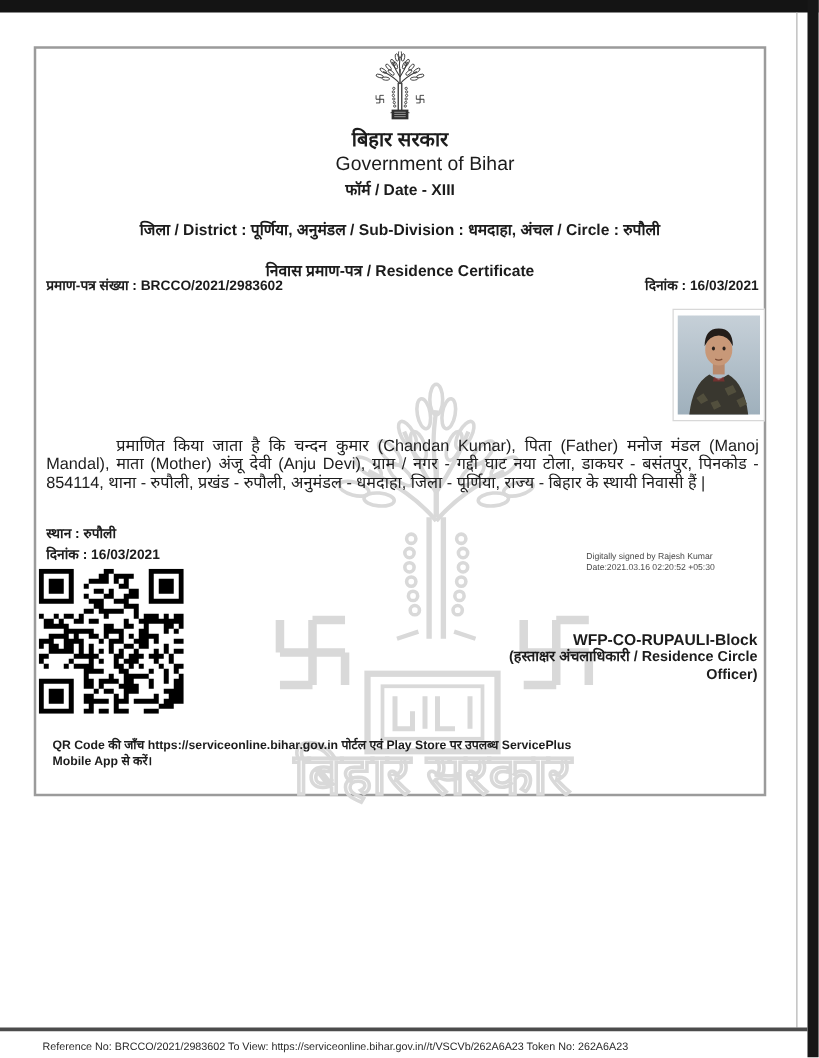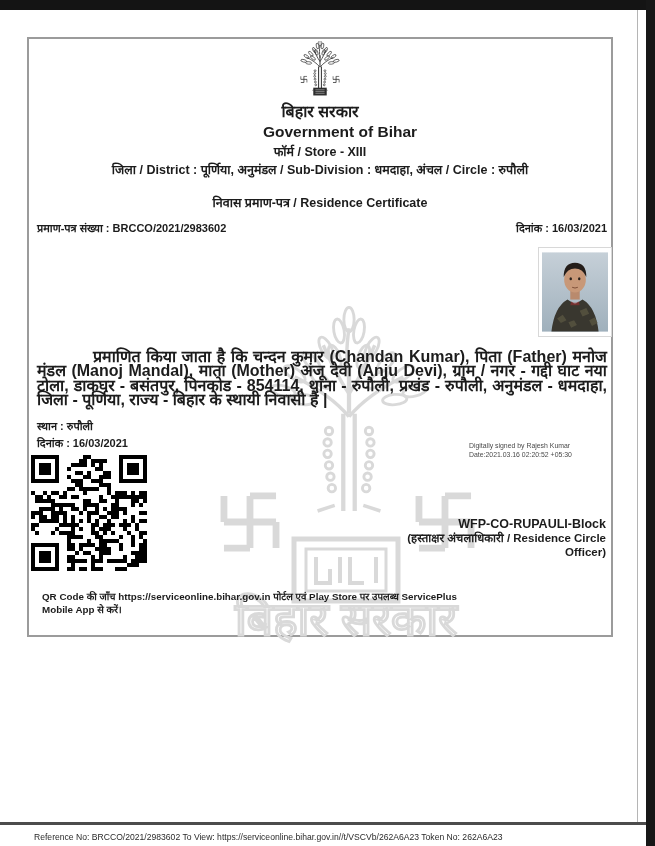--- a/index.html
+++ b/index.html
@@ -19,44 +19,44 @@
   }
   .layer { position:absolute; z-index:2; }
 
   
   .watermark { position:absolute; left:165px; top:212px; width:300px; height:398px; z-index:1; color:#d9d9d9; }
 
   
   .hdr { position:absolute; left:0; top:2px; width:100%; text-align:center; z-index:2; }
   .emblem { display:block; margin:0 auto; }
   .org-hi  { font-size:16px; font-weight:700; margin-top:1px; }
-  .org-en  { font-size:15.5px; font-weight:700; margin-top:1px;margin-left:40px; }
+  .org-en  { font-size:15.5px; font-weight:400; margin-top:1px;margin-left:40px; }
   .form-no { font-size:12.5px; font-weight:700; margin-top:2px; }
-  .district { font-size:12.5px; font-weight:700; margin-top:1px; }
+  .district { font-size:12.5px; font-weight:700; margin-top:15px; }
   .doc-title { font-size:12.5px; font-weight:700; margin-top:16px; }
 
   .meta-row { left:8px; top:181px; width:570px; display:flex; justify-content:space-between;
               font-size:11px; font-weight:700; }
 
   .photo { left:509px; top:208px; width:74px; height:90px; background:#fff;
            border:1px solid #d8d8d8; padding:3px; }
   .photo svg { display:block; width:100%; height:100%; }
 
-  .body-para { left:8px; top:311px; width:570px; font-size:16px; font-weight:700;
+  .body-para { left:8px; top:311px; width:570px; font-size:13px; font-weight:400;
                line-height:14.4px; text-align:justify; text-indent:56px; }
   .place { left:8px; top:379px; font-size:11px; font-weight:700; }
   .bdate { left:8px; top:396px; font-size:11px; font-weight:700; }
 
   .digital-sig { left:440px; top:403px; width:172px; font-size:6.9px; line-height:8.8px;
                  color:#4a4a4a; white-space:pre-line; }
 
   .qr { left:2px; top:416px; width:116px; height:116px; background:#fff; }
   .qr svg { display:block; }
 
-  .officer { right:5px; top:478px; width:232px; text-align:right; font-weight:700; }
+  .officer { right:5px; top:466px; width:232px; text-align:right; font-weight:700; }
   .officer-block { font-size:12.5px; }
   .officer-title { font-size:11.5px; line-height:14px; }
 
   .qr-note { left:13px; top:551px; width:420px; font-size:9.8px; font-weight:700; line-height:13px; }
 
   .footer-rule { position:absolute; left:0; top:822px; width:646px; height:3px; background:#4c4c4c; }
   .footer-text { position:absolute; left:18px; top:832px; font-size:8.6px; color:#2a2a2a;padding-left:16px; }
 </style>
 </head>
 <body>
@@ -138,21 +138,21 @@
   <div class="hdr layer">
     <svg class="emblem" width="50" height="58" viewBox="0 0 140 164" color="#3a3a3a">
       <use href="#tree" x="0" y="0" width="140" height="140"></use>
       <use href="#swastika" x="14" y="98" width="21" height="21"></use>
       <use href="#swastika" x="105" y="98" width="21" height="21"></use>
       <rect x="51" y="132" width="38" height="22" fill="#2e2e2e"></rect>
       <path d="M57,138 h26 M57,143 h26 M57,148 h26" stroke="#bdbdbd" stroke-width="1.6" fill="none"></path>
     </svg>
     <div class="org-hi">बिहार सरकार</div>
     <div class="org-en">Government of Bihar</div>
-    <div class="form-no">फॉर्म / Store - XIII</div>
+    <div class="form-no">फॉर्म / Date - XIII</div>
     <div class="district">जिला / District : पूर्णिया, अनुमंडल / Sub-Division : धमदाहा, अंचल / Circle : रुपौली</div>
     <div class="doc-title">निवास प्रमाण-पत्र / Residence Certificate</div>
   </div>
 
   <div class="meta-row layer">
     <span>प्रमाण-पत्र संख्या : BRCCO/2021/2983602</span>
     <span>दिनांक : 16/03/2021</span>
   </div>
 
   <div class="photo layer">

